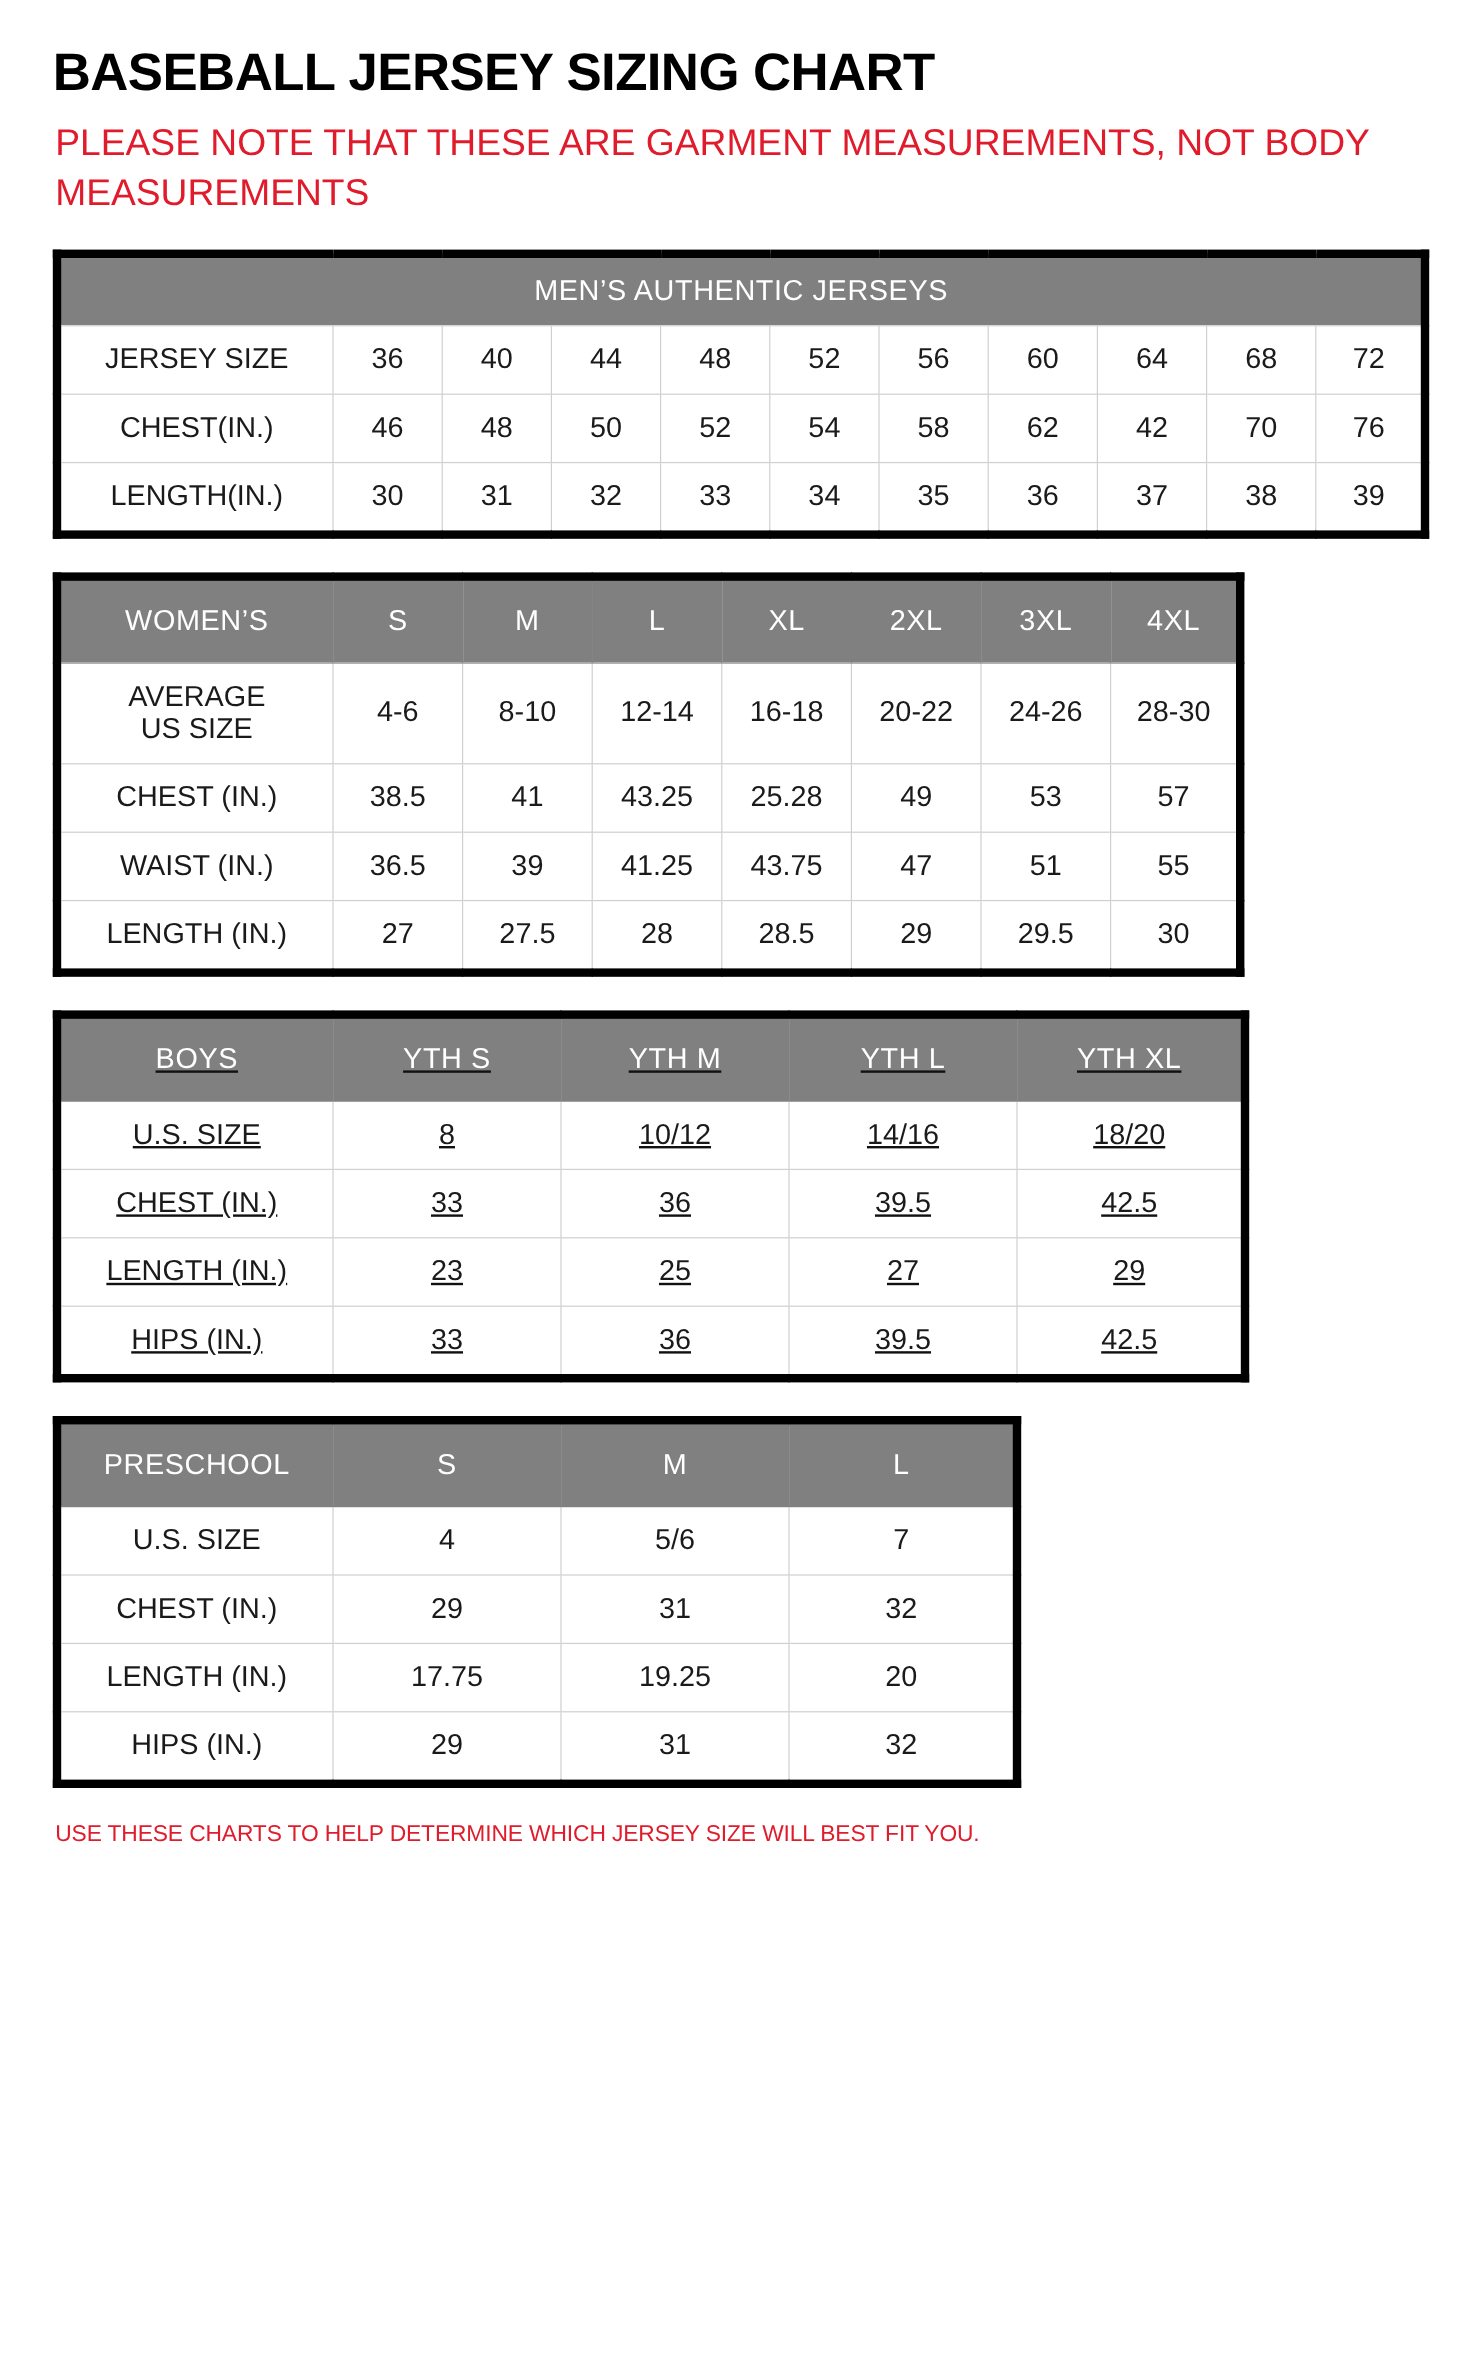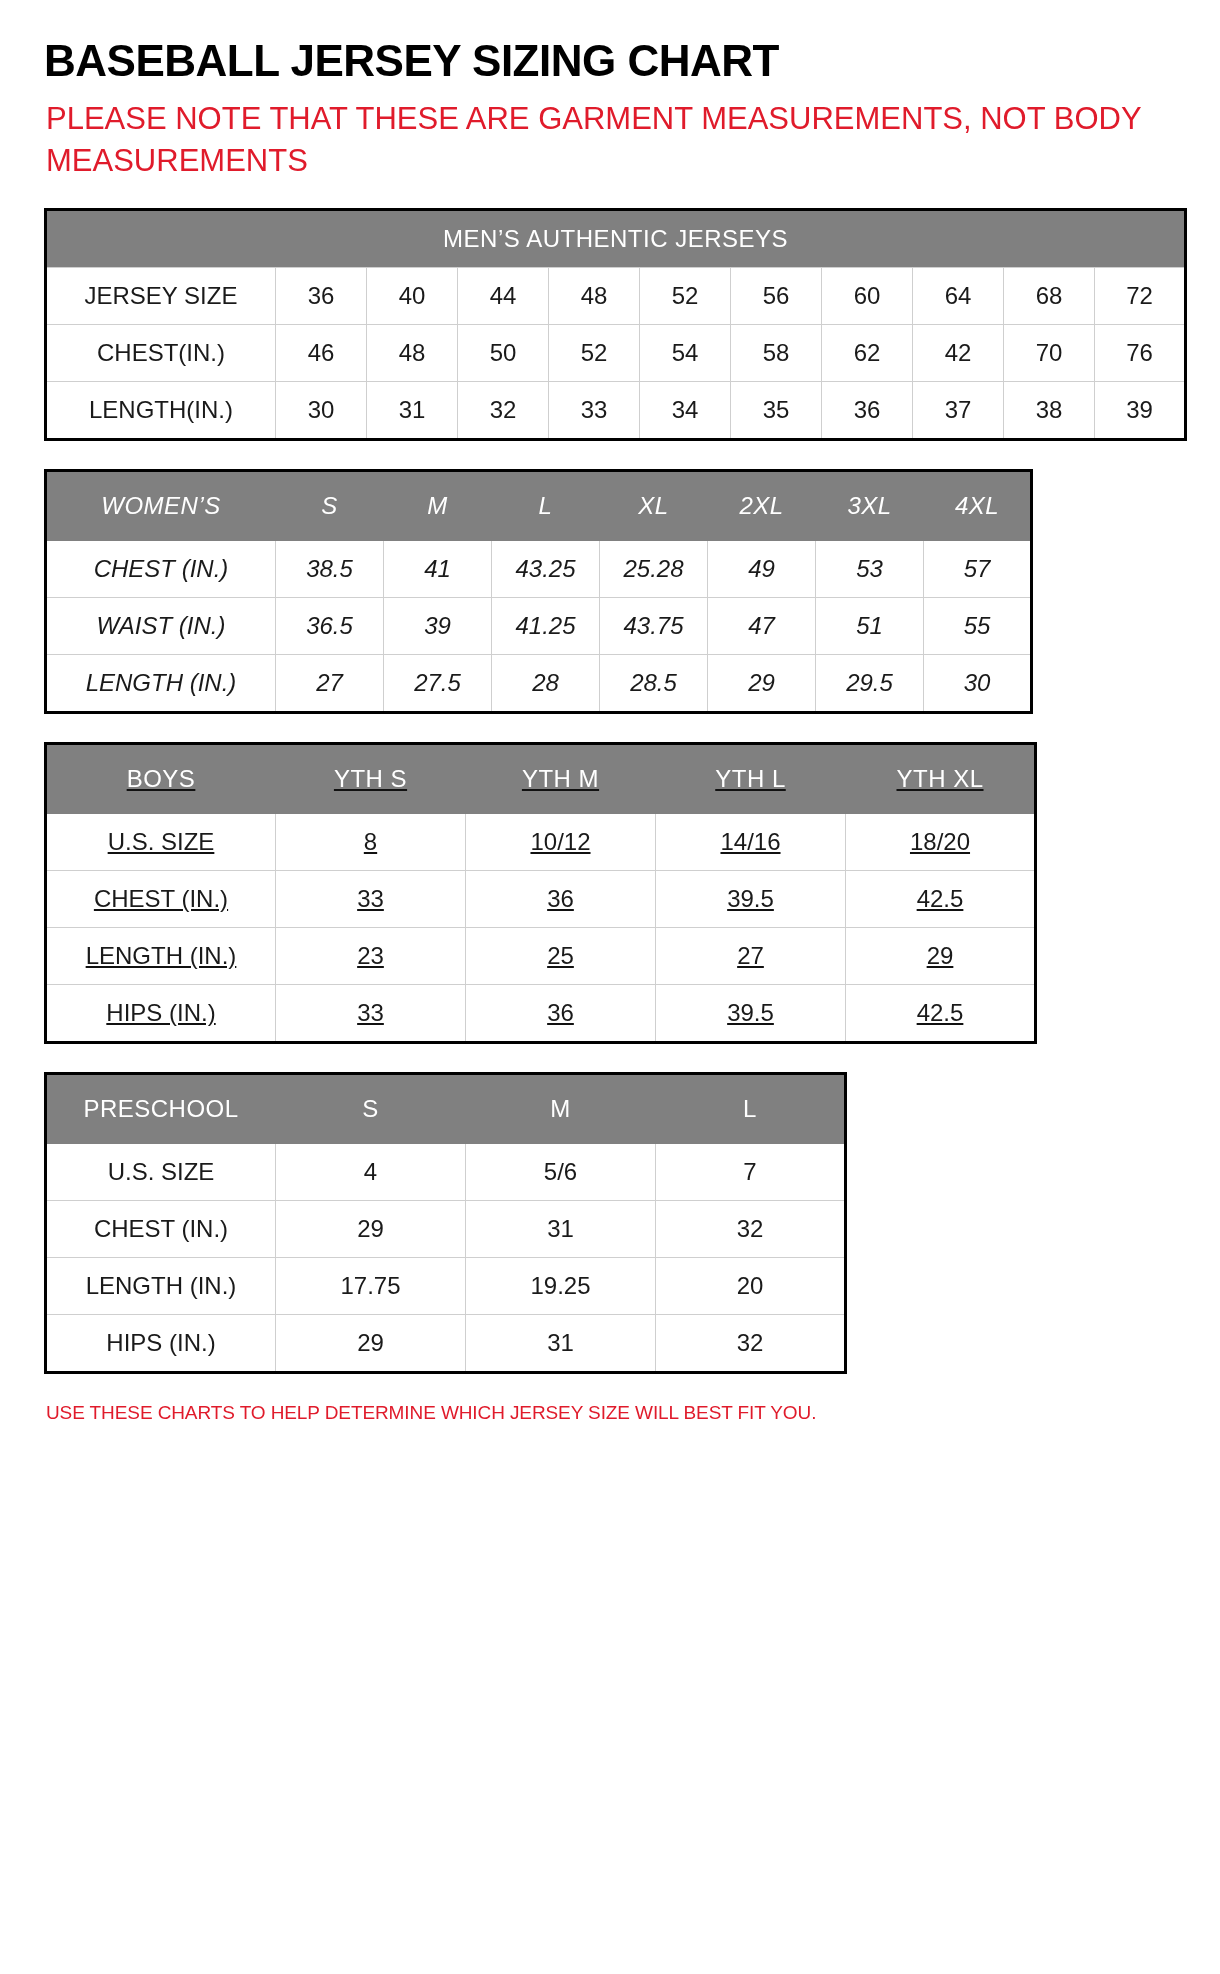--- a/index.html
+++ b/index.html
@@ -31,21 +31,21 @@
     color: #e01b2b;
     font-size: 31px;
     line-height: 1.35;
     margin: 0 0 26px 6px;
     max-width: 1110px;
   }
   table.chart {
     border-collapse: collapse;
     table-layout: fixed;
     margin: 0 0 28px 4px;
-    border: 3px solid #000000;
+    border: 7px solid #000000;
   }
   table.chart td, table.chart th {
     border: 1px solid #cfcfcf;
     text-align: center;
     vertical-align: middle;
     font-weight: normal;
     font-size: 24px;
     color: #1a1a1a;
     padding: 14px 4px;
     background: #ffffff;
@@ -69,21 +69,21 @@
   .rowlabel {
     font-size: 24px;
     color: #1a1a1a;
   }
   
   #mens-table { width: 1140px; }
   #mens-table col.c0 { width: 230px; }
   #mens-table col.cx { width: 91px; }
 
   
-  #womens-table { width: 816px; font-style: italic; }
+  #womens-table { width: 816px; }
   #womens-table col.c0 { width: 230px; }
   #womens-table col.cx { width: 108px; }
 
   
   #boys-table { width: 990px; text-decoration: underline; }
   #boys-table col.c0 { width: 230px; }
   #boys-table col.cx { width: 190px; }
 
   
   #preschool-table { width: 800px; padding-left: 34px; }
@@ -181,20 +181,30 @@
       <tr id="womens-header-row">
           <td class="hdr-cell">WOMEN’S</td>
           <td class="hdr-cell">S</td>
           <td class="hdr-cell">M</td>
           <td class="hdr-cell">L</td>
           <td class="hdr-cell">XL</td>
           <td class="hdr-cell">2XL</td>
           <td class="hdr-cell">3XL</td>
           <td class="hdr-cell">4XL</td>
         </tr>
+    <tr>
+          <td class="rowlabel two-line">AVERAGE<br>US SIZE</td>
+          <td>4-6</td>
+          <td>8-10</td>
+          <td>12-14</td>
+          <td>16-18</td>
+          <td>20-22</td>
+          <td>24-26</td>
+          <td>28-30</td>
+        </tr>
         <tr>
           <td class="rowlabel">CHEST (IN.)</td>
           <td>38.5</td>
           <td>41</td>
           <td>43.25</td>
           <td>25.28</td>
           <td>49</td>
           <td>53</td>
           <td>57</td>
         </tr>

